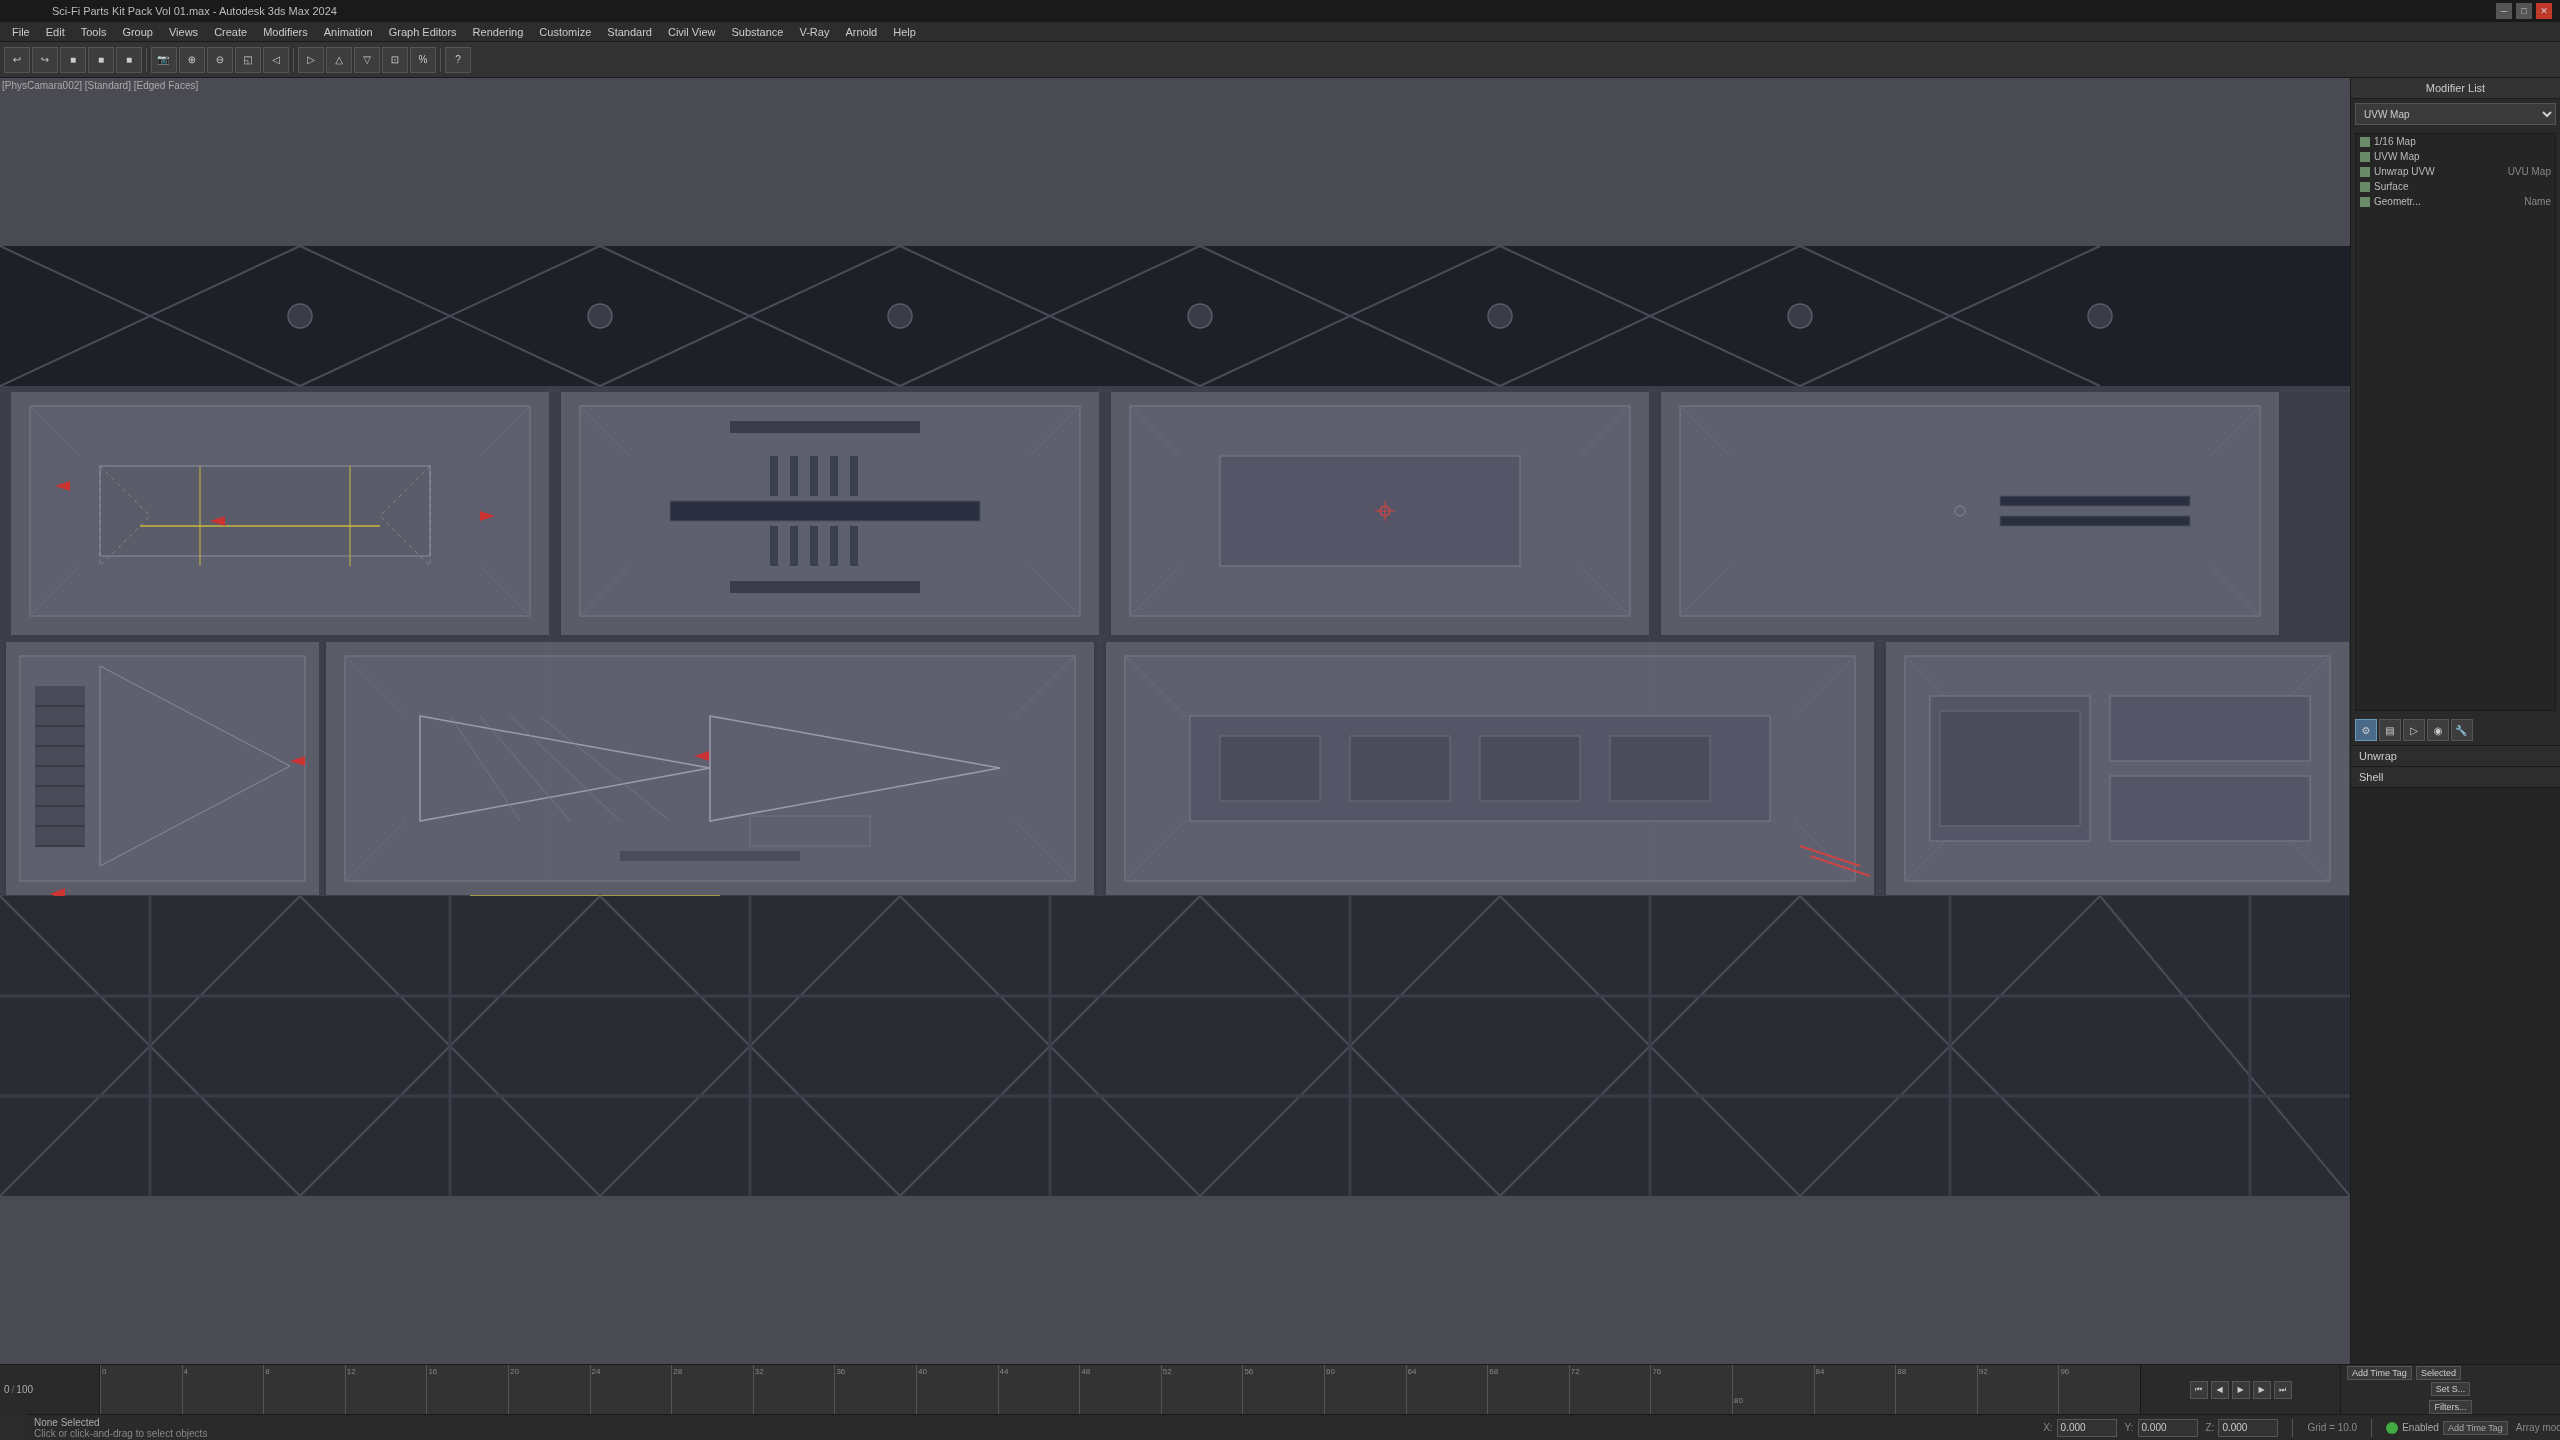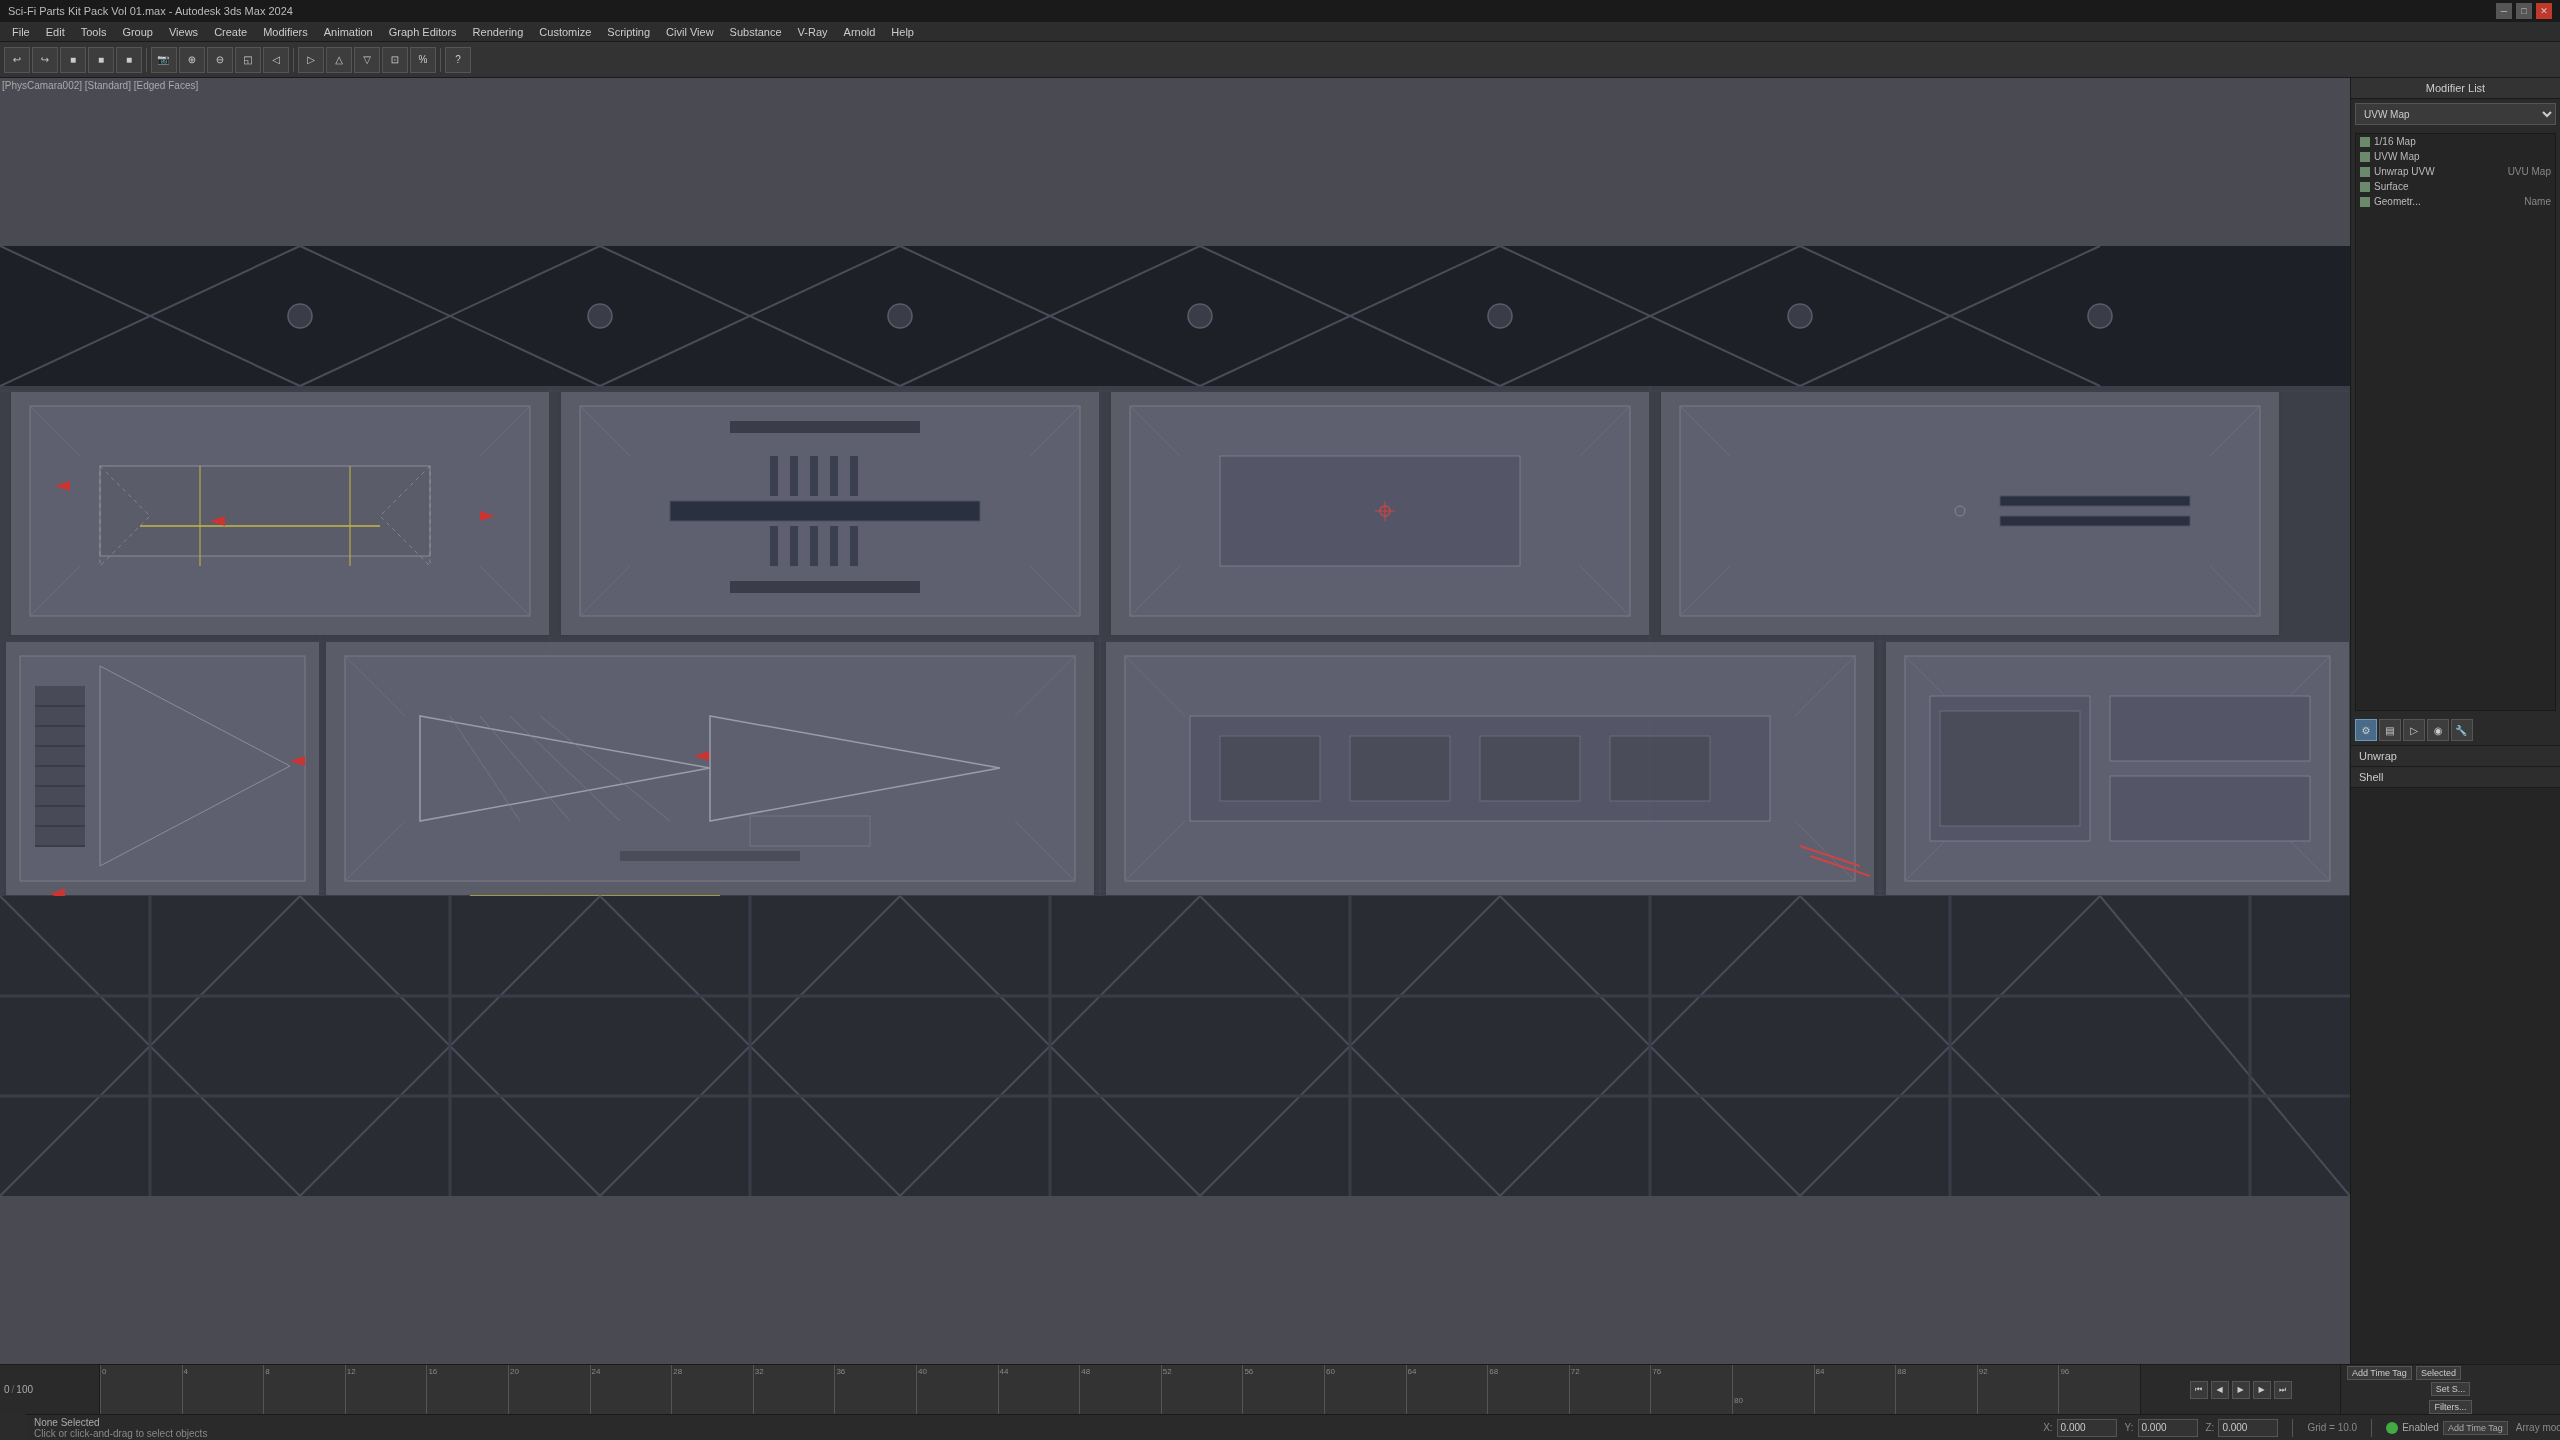--- a/index.html
+++ b/index.html
@@ -22,20 +22,21 @@
       display: flex;
       align-items: center;
       padding: 0 8px;
       position: relative;
       z-index: 100;
     }
     #title-bar .title-text {
       font-size: 11px;
       color: #bbb;
       flex: 1;
+      margin-left: 44px;
     }
     #title-bar .window-controls {
       display: flex;
       gap: 4px;
     }
     .win-btn {
       width: 16px;
       height: 16px;
       background: #555;
       border: none;
@@ -326,21 +327,21 @@
     <span class="menu-item">Edit</span>
     <span class="menu-item">Tools</span>
     <span class="menu-item">Group</span>
     <span class="menu-item">Views</span>
     <span class="menu-item">Create</span>
     <span class="menu-item">Modifiers</span>
     <span class="menu-item">Animation</span>
     <span class="menu-item">Graph Editors</span>
     <span class="menu-item">Rendering</span>
     <span class="menu-item">Customize</span>
-    <span class="menu-item">Scripting</span>
+    <span class="menu-item">Standard</span>
     <span class="menu-item">Civil View</span>
     <span class="menu-item">Substance</span>
     <span class="menu-item">V-Ray</span>
     <span class="menu-item">Arnold</span>
     <span class="menu-item">Help</span>
   </div>
 
 <div id="toolbar">
 
 <button class="toolbar-btn">↩</button>

